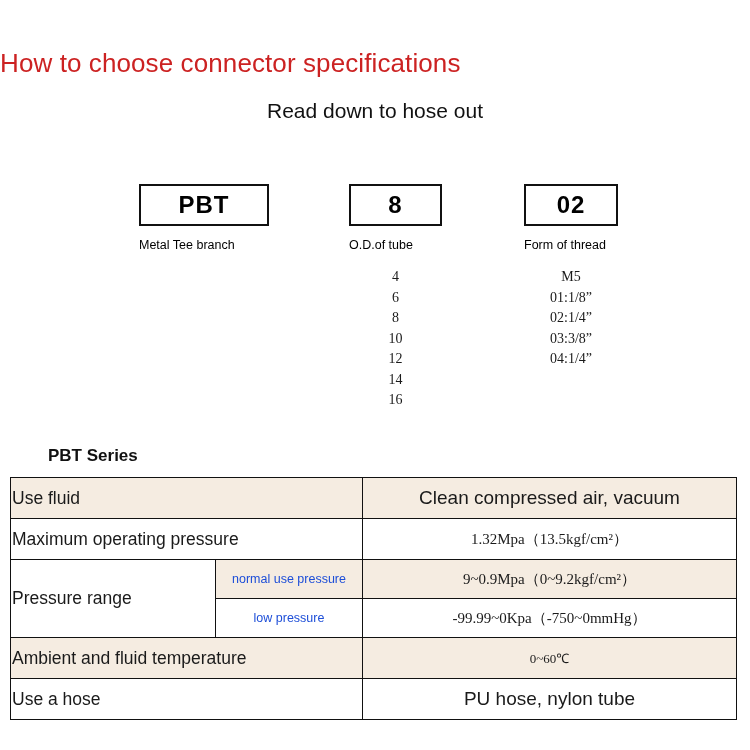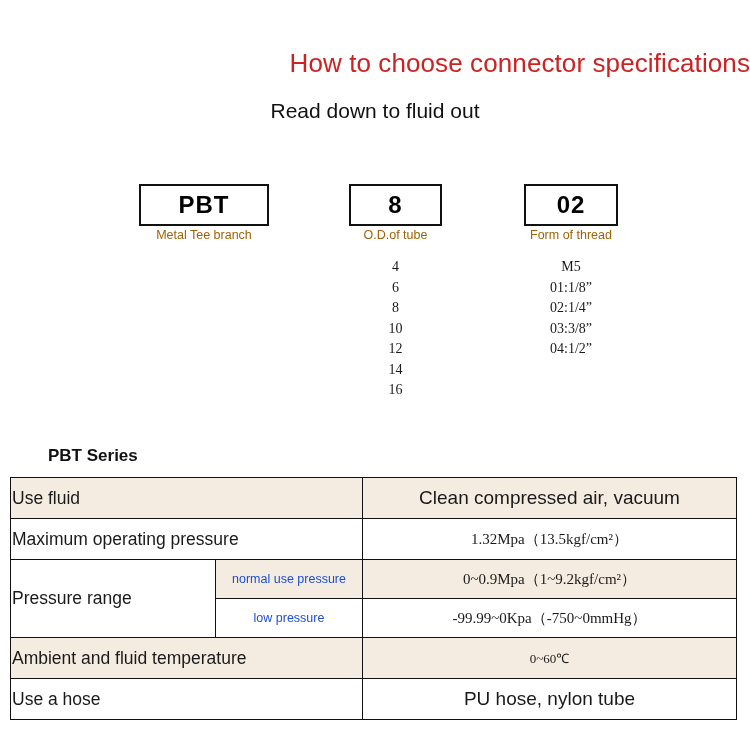--- a/index.html
+++ b/index.html
@@ -15,21 +15,21 @@
     position: relative;
     overflow: hidden;
   }
 
   
   .main-title {
     position: absolute;
     top: 48px;
     left: 0;
     width: 750px;
-    text-align: right;
+    text-align: left;
     font-size: 26px;
     color: #cc2222;
     font-weight: 400;
     letter-spacing: 0.1px;
     white-space: nowrap;
   }
   .sub-title {
     position: absolute;
     top: 99px;
     left: 0;
@@ -61,24 +61,23 @@
     height: 38px;
     line-height: 38px;
     text-align: center;
     font-size: 24px;
     font-weight: bold;
     color: #000000;
     background: #ffffff;
     letter-spacing: 1px;
   }
   .code-caption {
-    margin-top: 2px;
-    text-align: center;
+    margin-top: 12px;
     font-size: 12.5px;
-    color: #a16207;
+    color: #000000;
     white-space: nowrap;
   }
   .code-options {
     margin-top: 15px;
     text-align: center;
     font-size: 14px;
     line-height: 20.5px;
     color: #1a1a1a;
     font-family: "Liberation Serif", serif;
   }
@@ -137,21 +136,21 @@
   }
   .beige { background: #f5ece1; }
   .white { background: #ffffff; }
   .sub-row td { height: 36px; }
 </style>
 </head>
 <body>
 
 <div class="main-title">How to choose connector specifications</div>
 
-<div class="sub-title">Read down to fluid out</div>
+<div class="sub-title">Read down to hose out</div>
 
 <div class="code-area">
 
   <div class="code-col c1">
     <div class="code-box">PBT</div>
     <div class="code-caption">Metal Tee branch</div>
   </div>
 
   <div class="code-col c2">
     <div class="code-box">8</div>
@@ -168,21 +167,21 @@
   </div>
 
   <div class="code-col c3">
     <div class="code-box">02</div>
     <div class="code-caption">Form of thread</div>
     <div class="code-options">
       <div>M5</div>
       <div>01:1/8”</div>
       <div>02:1/4”</div>
       <div>03:3/8”</div>
-      <div>04:1/2”</div>
+      <div>04:1/4”</div>
     </div>
   </div>
 
 </div>
 
 <div class="series-label">PBT Series</div>
 
 <table class="spec-table">
   <colgroup>
     <col style="width:205px">
@@ -194,21 +193,21 @@
       <td class="cell-label beige" colspan="2">Use fluid</td>
       <td class="cell-value beige">Clean compressed air, vacuum</td>
     </tr>
     <tr>
       <td class="cell-label white" colspan="2">Maximum operating pressure</td>
       <td class="cell-value small white">1.32Mpa（13.5kgf/cm²）</td>
     </tr>
     <tr class="sub-row">
       <td class="cell-label white" rowspan="2">Pressure range</td>
       <td class="cell-sublabel beige">normal use pressure</td>
-      <td class="cell-value small beige">0~0.9Mpa（1~9.2kgf/cm²）</td>
+      <td class="cell-value small beige">9~0.9Mpa（0~9.2kgf/cm²）</td>
     </tr>
     <tr class="sub-row">
       <td class="cell-sublabel white">low pressure</td>
       <td class="cell-value small white">-99.99~0Kpa（-750~0mmHg）</td>
     </tr>
     <tr>
       <td class="cell-label beige" colspan="2">Ambient and fluid temperature</td>
       <td class="cell-value tiny beige">0~60℃</td>
     </tr>
     <tr>

